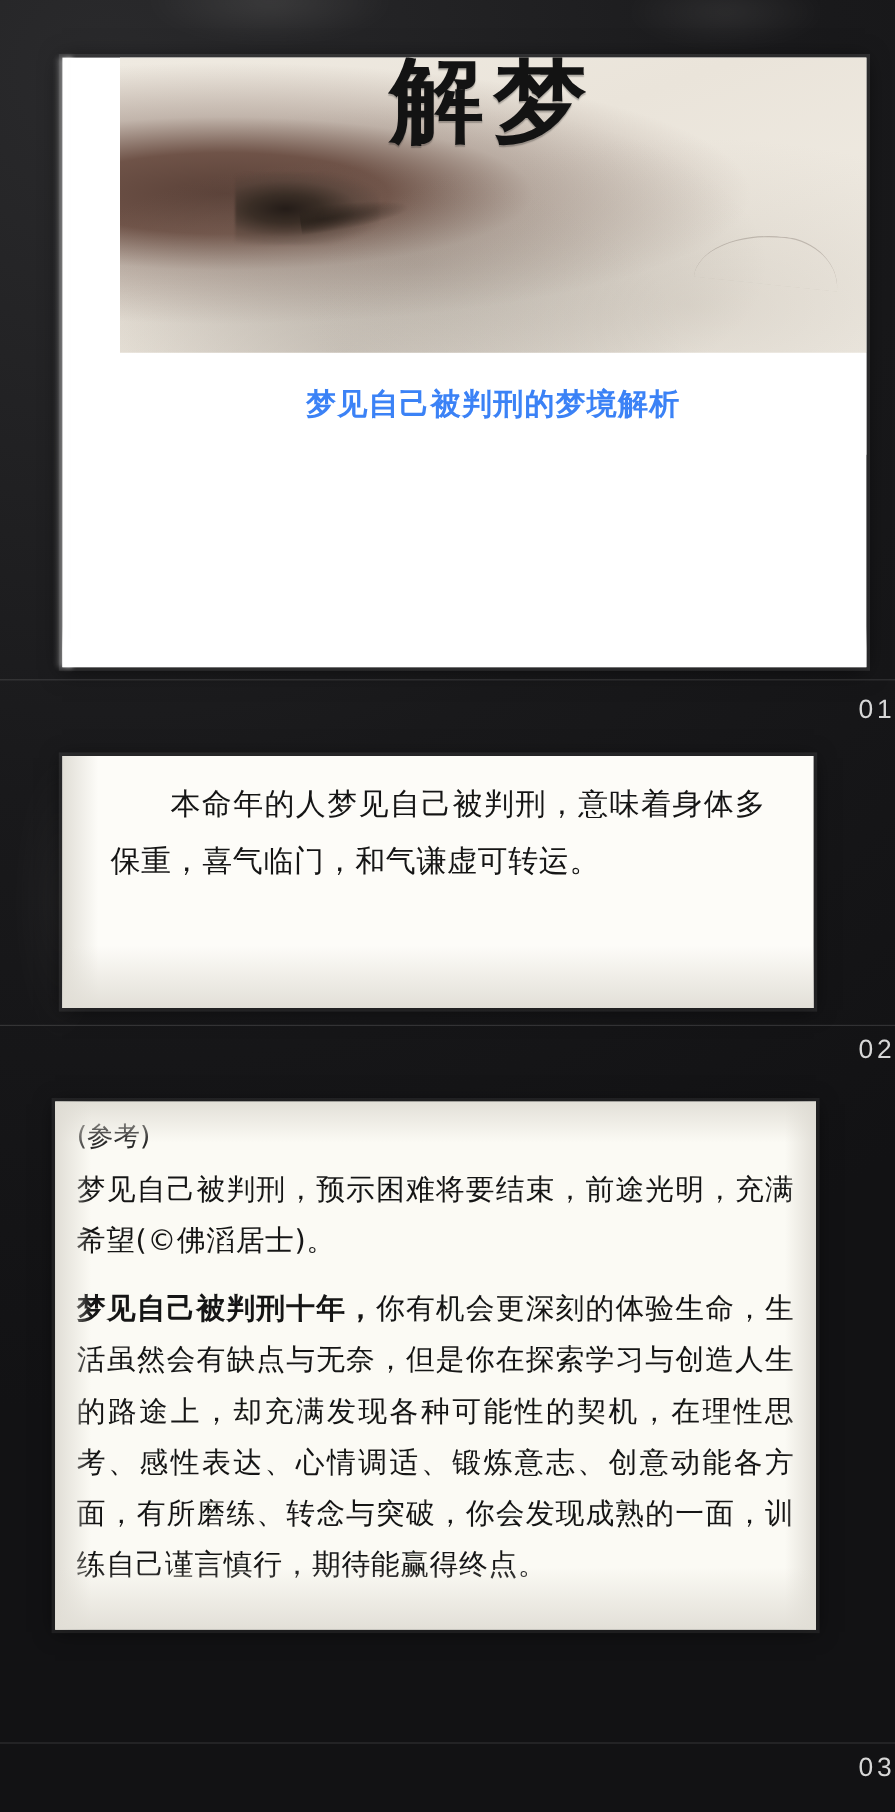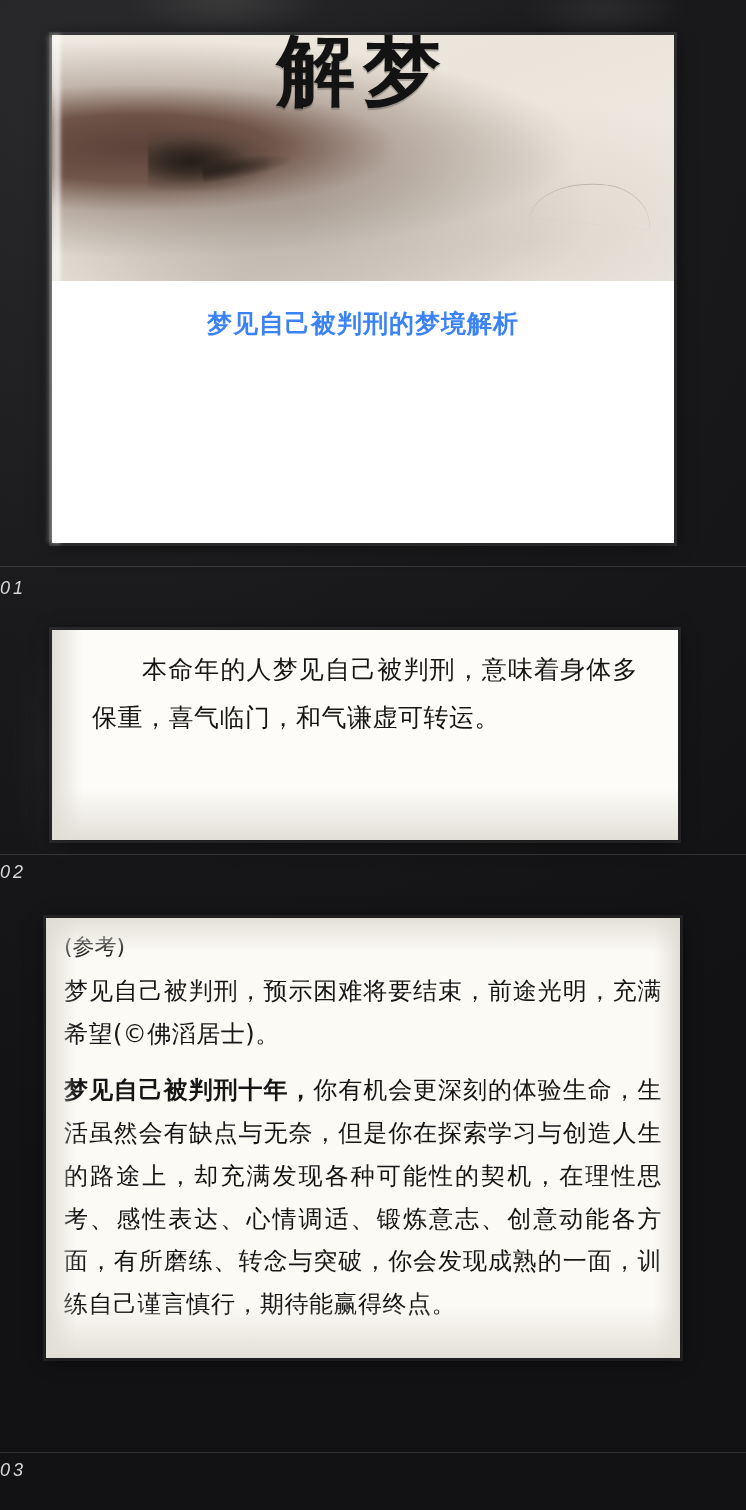--- a/index.html
+++ b/index.html
@@ -32,27 +32,28 @@
   .smudge-a { left: 120px; top: -34px; width: 210px; height: 70px;
     background: radial-gradient(ellipse at center, rgba(150,148,145,.55), rgba(150,148,145,0) 70%); }
   .smudge-b { left: 520px; top: -20px; width: 170px; height: 60px;
     background: radial-gradient(ellipse at center, rgba(140,138,136,.45), rgba(140,138,136,0) 70%); }
   .smudge-c { left: 10px; top: 620px; width: 80px; height: 260px;
     background: radial-gradient(ellipse at center, rgba(130,128,126,.25), rgba(130,128,126,0) 70%); }
 
   .card1 {
     position: absolute;
     left: 52px;
-    top: 35px;
+    top: 48px;
     width: 622px;
     height: 508px;
     background: #ffffff;
     box-shadow:
       0 0 0 3px rgba(255,255,255,.10),
       0 2px 18px rgba(0,0,0,.6);
+    padding-left: 48px;
   }
   .card1::before {
     content: "";
     position: absolute;
     left: -10px; top: -8px; right: -10px; bottom: -8px;
     background: rgba(255,255,255,.05);
     filter: blur(6px);
     z-index: -1;
   }
   .hero {
@@ -139,26 +140,25 @@
     position: absolute;
     left: -6px; top: 0; bottom: 0; width: 14px;
     background: linear-gradient(to right, rgba(255,255,255,.0), rgba(255,255,255,.85));
     filter: blur(2px);
   }
 
   
   .page-num {
     position: absolute;
     left: 0; right: 0;
-    text-align: left;
+    text-align: right;
     font-family: "Liberation Sans", sans-serif;
-    font-size: 18px;
+    font-size: 22px;
     letter-spacing: 3px;
     color: #d7d7d7;
-    font-style: italic;
   }
   .rule {
     position: absolute;
     height: 1px;
     background: rgba(255,255,255,.13);
   }
 
   
   .card2 {
     position: absolute;

